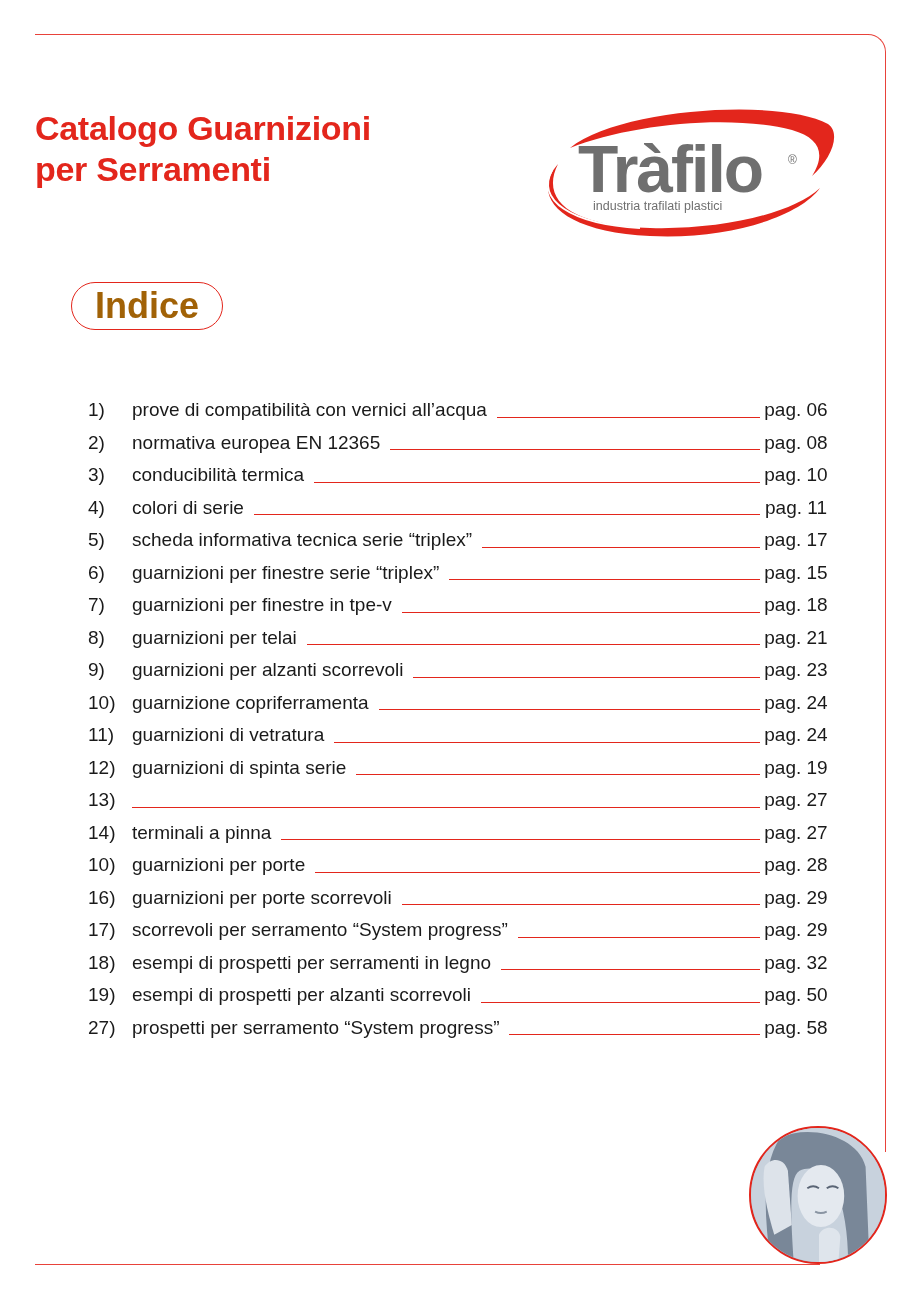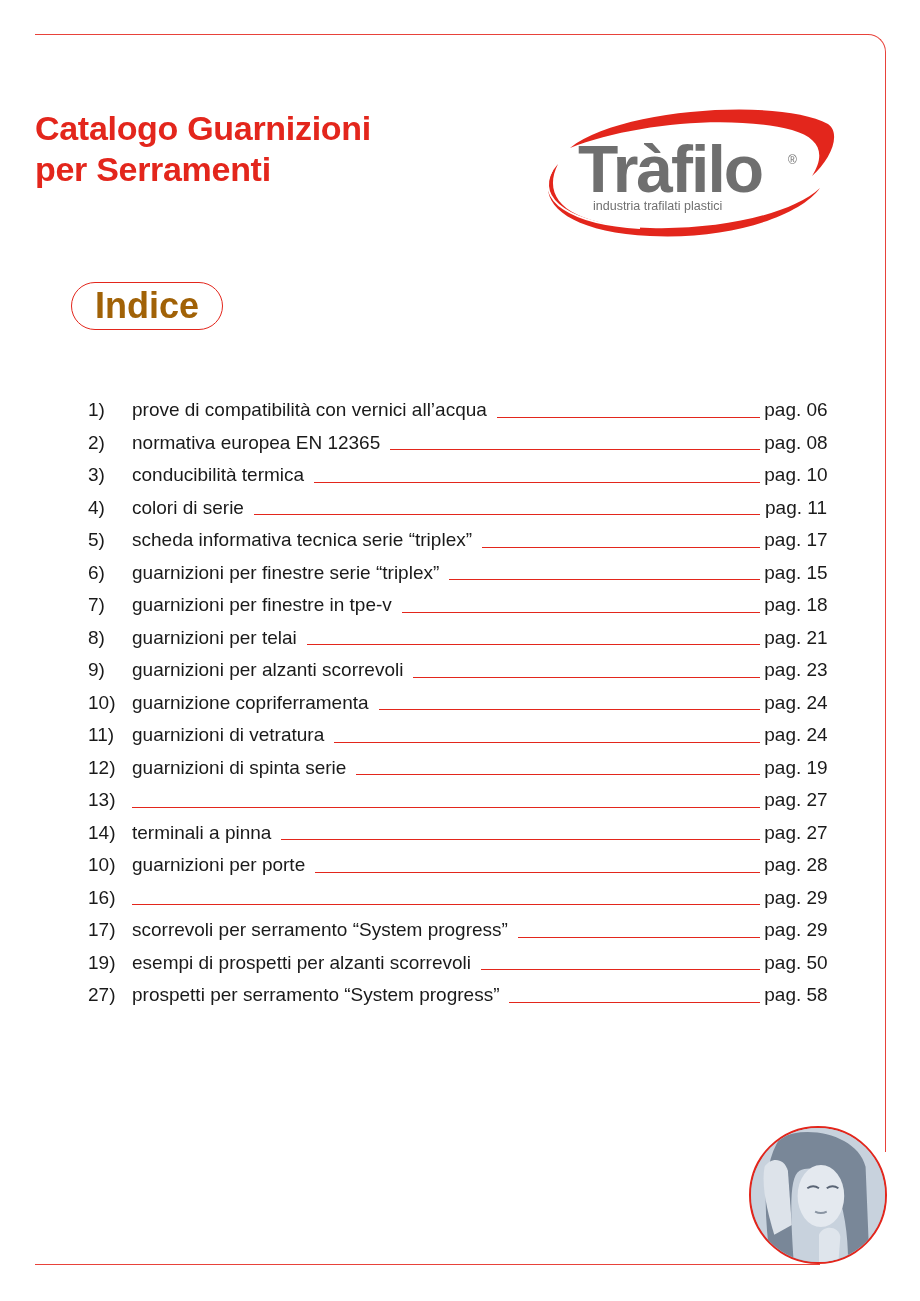--- a/index.html
+++ b/index.html
@@ -150,28 +150,35 @@
       <span class="toc-page">pag. 27</span>
     </li>
     <li class="toc-row">
       <span class="toc-num">10)</span>
       <span class="toc-text">guarnizioni per porte</span>
       <span class="toc-leader"></span>
       <span class="toc-page">pag. 28</span>
     </li>
     <li class="toc-row">
       <span class="toc-num">16)</span>
+      <span class="toc-text">guarnizioni per porte scorrevoli</span>
       <span class="toc-leader"></span>
       <span class="toc-page">pag. 29</span>
     </li>
     <li class="toc-row">
       <span class="toc-num">17)</span>
       <span class="toc-text">scorrevoli per serramento “System progress”</span>
       <span class="toc-leader"></span>
       <span class="toc-page">pag. 29</span>
+    </li>
+    <li class="toc-row">
+      <span class="toc-num">18)</span>
+      <span class="toc-text">esempi di prospetti per serramenti in legno</span>
+      <span class="toc-leader"></span>
+      <span class="toc-page">pag. 32</span>
     </li>
     <li class="toc-row">
       <span class="toc-num">19)</span>
       <span class="toc-text">esempi di prospetti per alzanti scorrevoli</span>
       <span class="toc-leader"></span>
       <span class="toc-page">pag. 50</span>
     </li>
     <li class="toc-row">
       <span class="toc-num">27)</span>
       <span class="toc-text">prospetti per serramento “System progress”</span>

